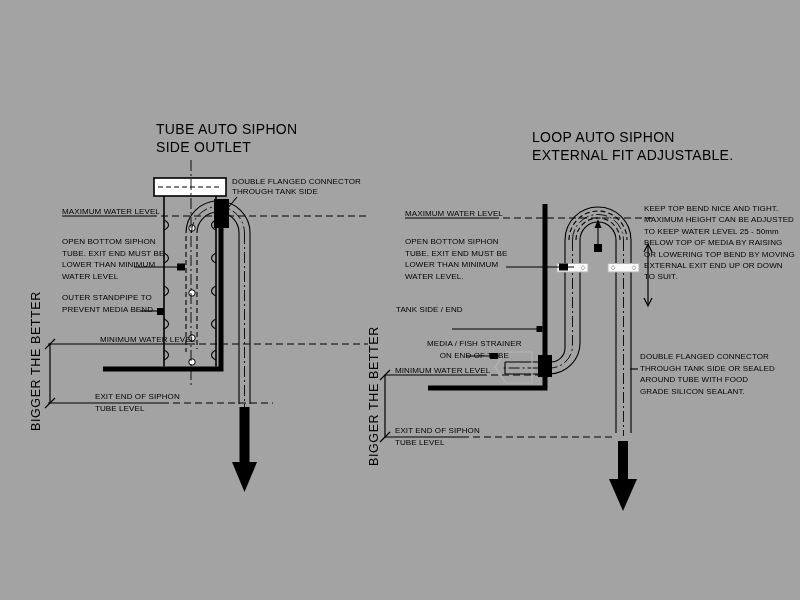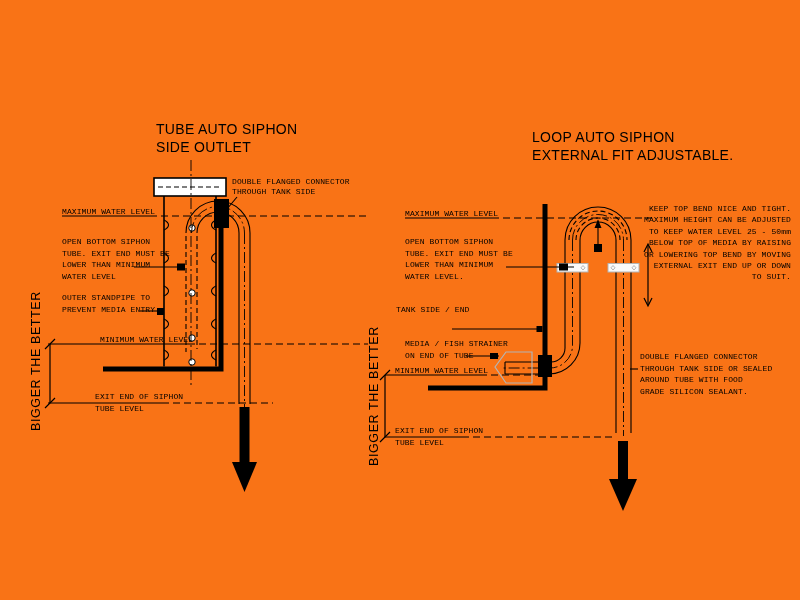--- a/index.html
+++ b/index.html
@@ -1,27 +1,27 @@
 <!DOCTYPE html>
 <html><head>
 <meta charset="utf-8">
 <style>
   html,body { margin:0; padding:0; background:#fff; }
   .canvas {
-    position:relative; width:800px; height:600px; background:#f97316;
+    position:relative; width:800px; height:600px; background:#a3a3a3;
     font-family:"Liberation Sans", sans-serif; color:#000; overflow:hidden;
   }
   .canvas svg { position:absolute; left:0; top:0; }
   .title {
     position:absolute; font-size:14px; line-height:17.5px;
     letter-spacing:0.3px; white-space:pre-line; color:#000;
   }
   .lbl {
     position:absolute; font-size:8px; line-height:11.5px;
-    letter-spacing:0.1px; white-space:pre-line; color:#000;font-family:Liberation Mono, monospace;
+    letter-spacing:0.1px; white-space:pre-line; color:#000;
   }
   .lbl-tight { line-height:9.6px; }
   .vlabel {
     position:absolute; font-size:12.5px; letter-spacing:0.6px;
     white-space:nowrap; transform:rotate(-90deg); transform-origin:0 0; color:#000;
   }
 </style>
 </head>
 <body>
 
@@ -183,52 +183,52 @@
 THROUGH TANK SIDE</div>
 
   <div class="lbl" style="left:62px; top:206px;">MAXIMUM WATER LEVEL</div>
 
   <div class="lbl" style="left:62px; top:236px;">OPEN BOTTOM SIPHON
 TUBE. EXIT END MUST BE
 LOWER THAN MINIMUM
 WATER LEVEL</div>
 
   <div class="lbl" style="left:62px; top:292px;">OUTER STANDPIPE TO
-PREVENT MEDIA ENTRY</div>
+PREVENT MEDIA BEND</div>
 
   <div class="lbl" style="left:100px; top:334px;">MINIMUM WATER LEVEL</div>
 
   <div class="lbl" style="left:95px; top:391px;">EXIT END OF SIPHON
 TUBE LEVEL</div>
 
   <div class="vlabel" style="left:29px; top:431px;">BIGGER THE BETTER</div>
 
   <div class="title" style="left:532px; top:121px;margin-top:8px;">LOOP AUTO SIPHON
 EXTERNAL FIT ADJUSTABLE.</div>
 
   <div class="lbl" style="left:405px; top:208px;">MAXIMUM WATER LEVEL</div>
 
   <div class="lbl" style="left:405px; top:236px;">OPEN BOTTOM SIPHON
 TUBE. EXIT END MUST BE
 LOWER THAN MINIMUM
 WATER LEVEL.</div>
 
   <div class="lbl" style="left:396px; top:304px;">TANK SIDE / END</div>
 
-  <div class="lbl" style="left:405px; top:338px;">MEDIA / FISH STRAINER
+  <div class="lbl" style="left:427px; top:338px;text-align:center;">MEDIA / FISH STRAINER
 ON END OF TUBE</div>
 
   <div class="lbl" style="left:395px; top:365px;">MINIMUM WATER LEVEL</div>
 
   <div class="lbl" style="left:395px; top:425px;">EXIT END OF SIPHON
 TUBE LEVEL</div>
 
   <div class="vlabel" style="left:367px; top:466px;">BIGGER THE BETTER</div>
 
-  <div class="lbl" style="left:644px; top:203px; line-height:11.4px;text-align:right;">KEEP TOP BEND NICE AND TIGHT.
+  <div class="lbl" style="left:644px; top:203px; line-height:11.4px;">KEEP TOP BEND NICE AND TIGHT.
 MAXIMUM HEIGHT CAN BE ADJUSTED
 TO KEEP WATER LEVEL 25 - 50mm
 BELOW TOP OF MEDIA BY RAISING
 OR LOWERING TOP BEND BY MOVING
 EXTERNAL EXIT END UP OR DOWN
 TO SUIT.</div>
 
   <div class="lbl" style="left:640px; top:351px;">DOUBLE FLANGED CONNECTOR
 THROUGH TANK SIDE OR SEALED
 AROUND TUBE WITH FOOD

